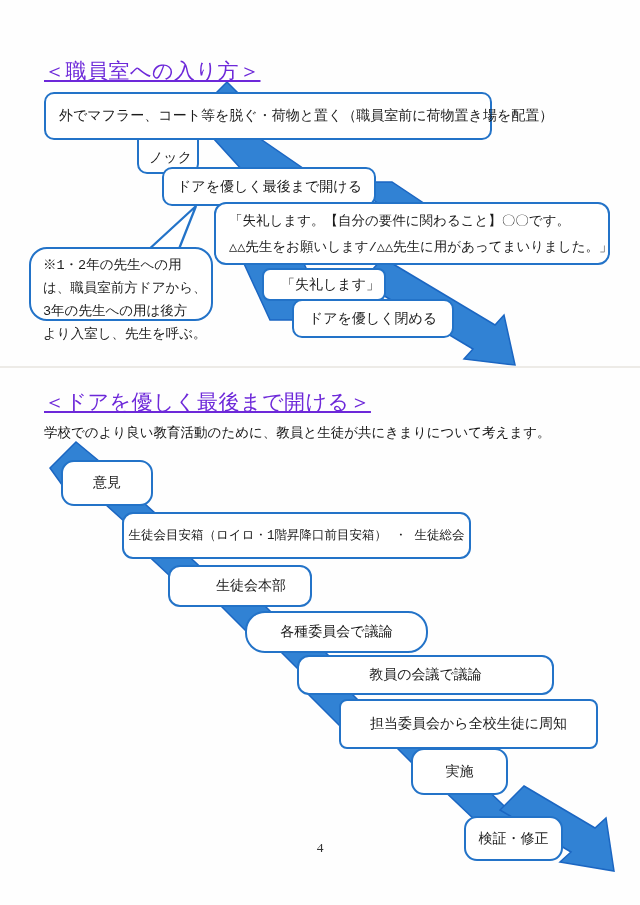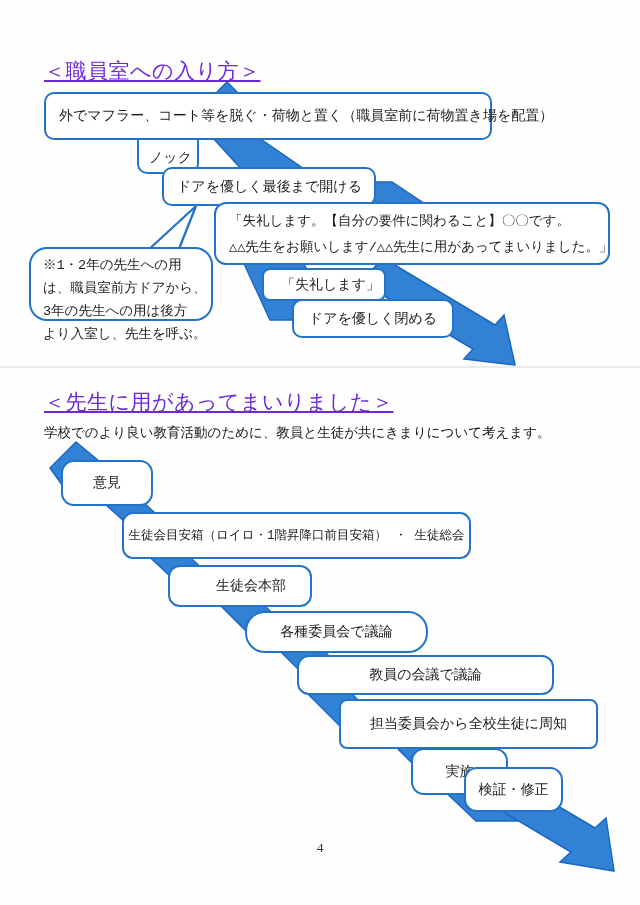--- a/index.html
+++ b/index.html
@@ -76,21 +76,21 @@
   </div>
 
   <div class="box padl" style="left:262px;top:268px;width:124px;height:33px;border-radius:8px;z-index:7;justify-content:center;">
     <span>「失礼します」</span>
   </div>
 
   <div class="box center" style="left:292px;top:299px;width:162px;height:39px;z-index:8;">
     <span>ドアを優しく閉める</span>
   </div>
 
-  <div class="sec-title" style="left:44px;top:388px;">＜先生に用があってまいりました＞</div>
+  <div class="sec-title" style="left:44px;top:388px;">＜ドアを優しく最後まで開ける＞</div>
   <div class="subtitle" style="left:44px;top:424px;font-family:Liberation Mono, monospace;">学校でのより良い教育活動のために、教員と生徒が共にきまりについて考えます。</div>
 
   <div class="box center" style="left:61px;top:460px;width:92px;height:46px;border-radius:13px;z-index:2;">
     <span>意見</span>
   </div>
 
   <div class="box center" style="left:122px;top:512px;width:349px;height:47px;border-radius:11px;font-size:12.5px;z-index:3;">
     <span>生徒会目安箱（ロイロ・1階昇降口前目安箱） ・ 生徒総会</span>
   </div>
 
@@ -107,19 +107,19 @@
   </div>
 
   <div class="box center" style="left:339px;top:699px;width:259px;height:50px;border-radius:8px;z-index:7;">
     <span>担当委員会から全校生徒に周知</span>
   </div>
 
   <div class="box center" style="left:411px;top:748px;width:97px;height:47px;border-radius:13px;z-index:8;">
     <span>実施</span>
   </div>
 
-  <div class="box center" style="left:464px;top:767px;width:99px;height:45px;border-radius:13px;z-index:9;">
+  <div class="box center" style="left:464px;top:816px;width:99px;height:45px;border-radius:13px;z-index:9;">
     <span>検証・修正</span>
   </div>
 
   <div class="pagenum">4</div>
 
 </div>
 
 </body></html>

